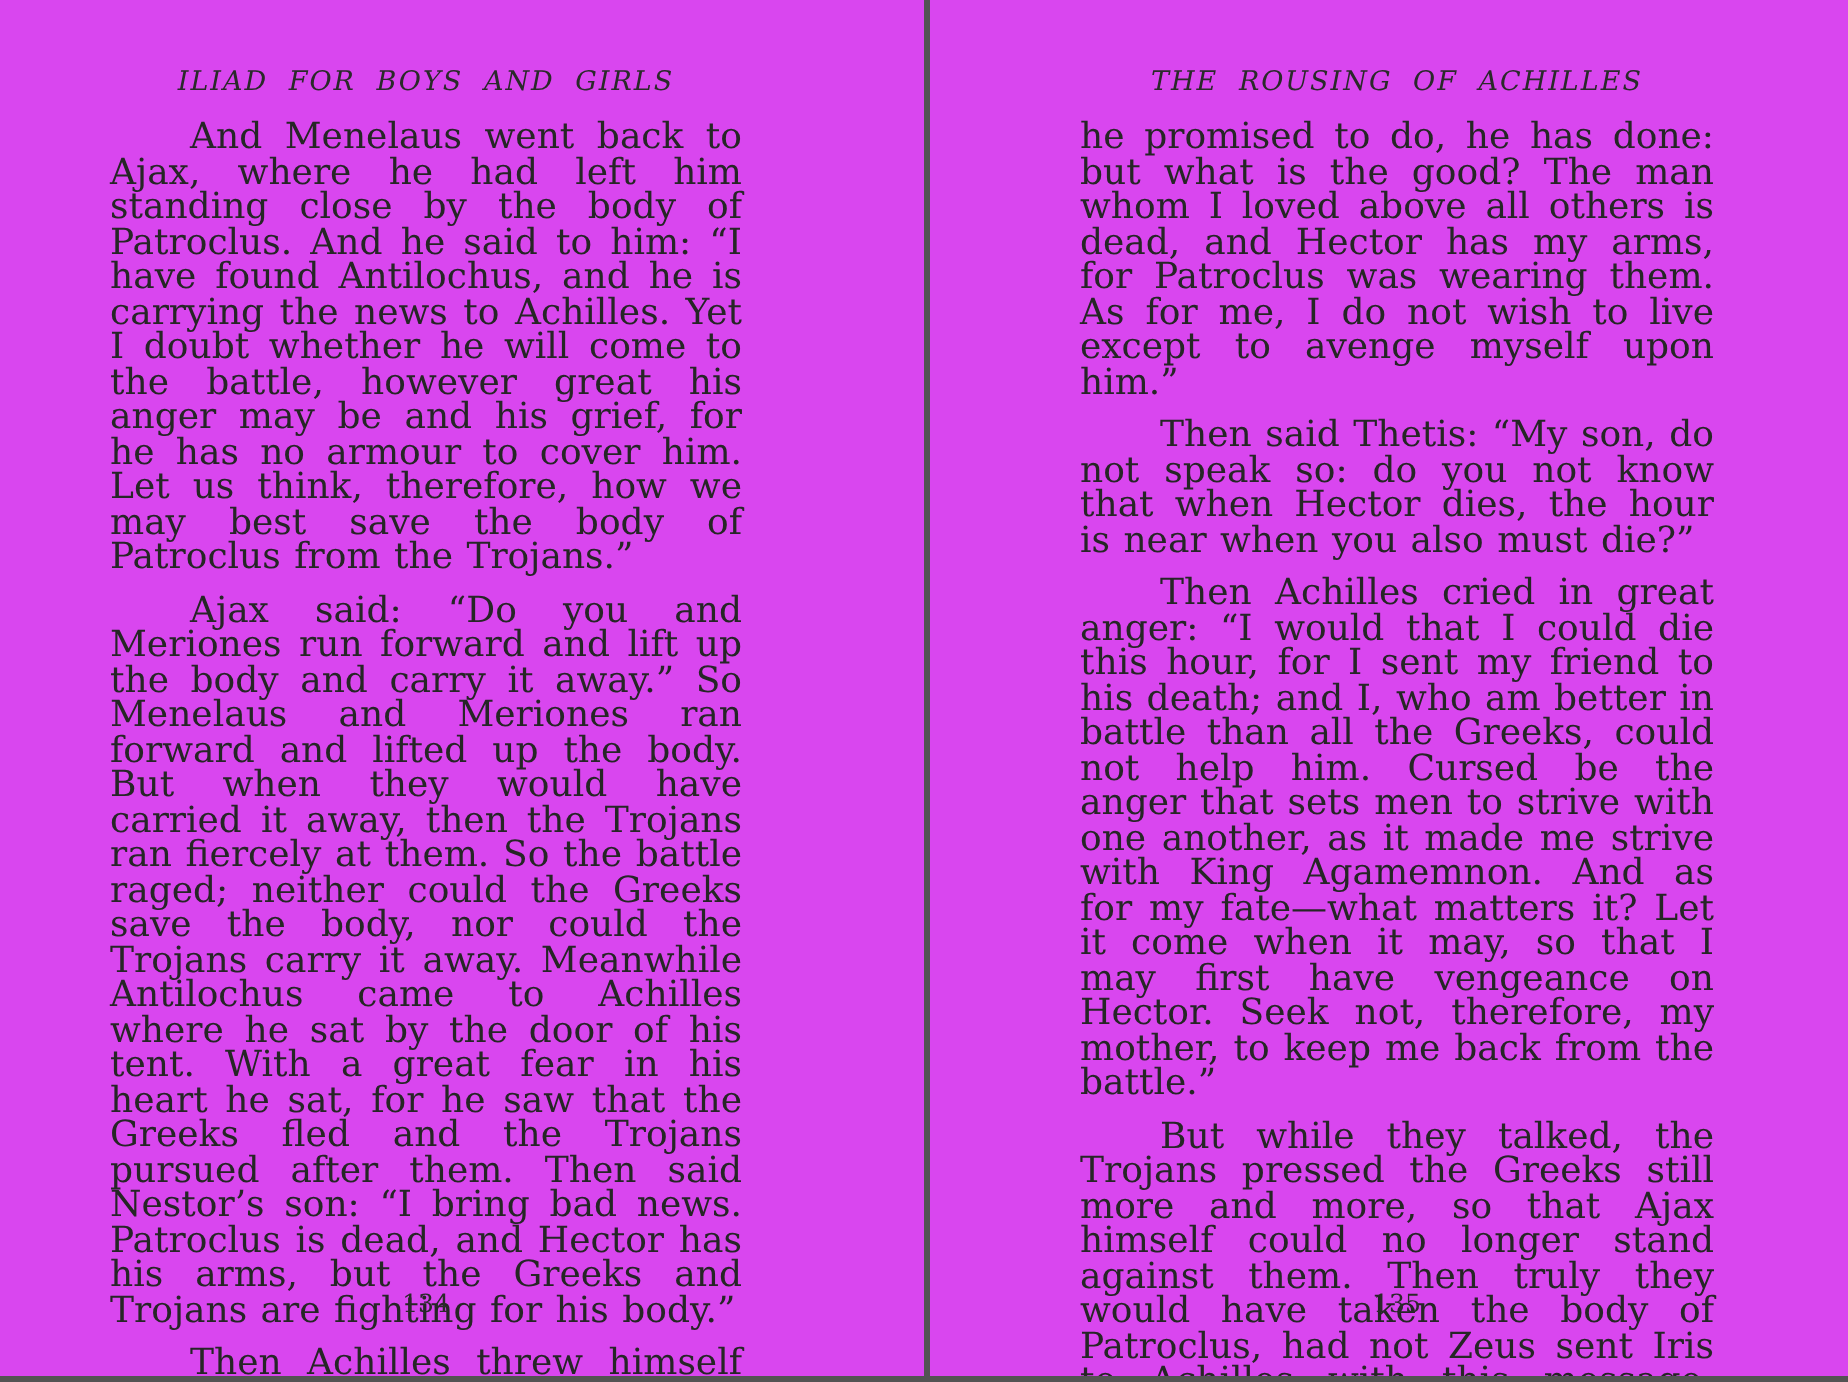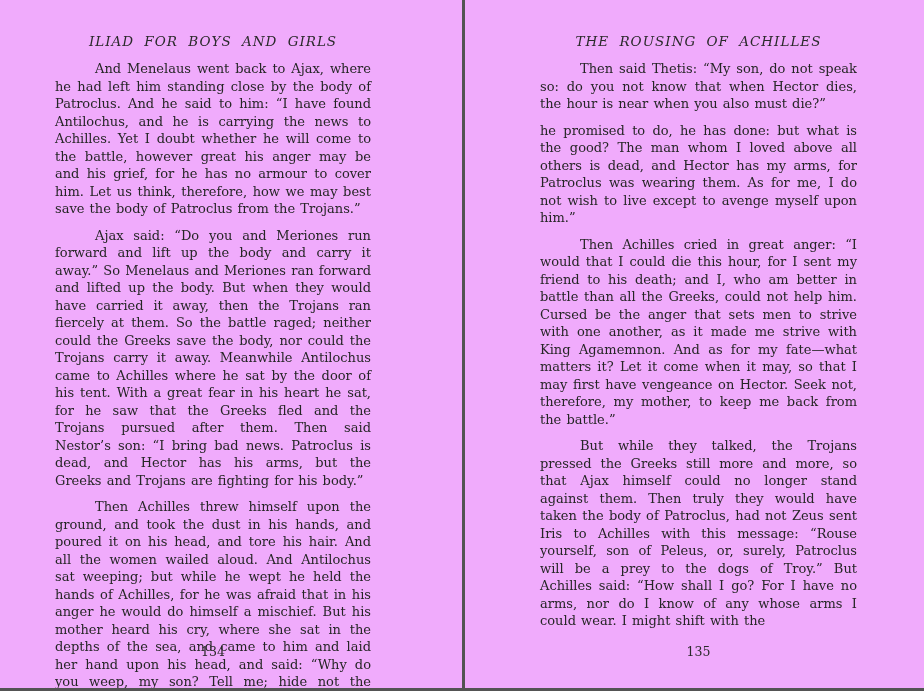--- a/index.html
+++ b/index.html
@@ -4,21 +4,21 @@
 <style>
   html, body {
     margin: 0;
     padding: 0;
     background: #ffffff;
   }
   .spread {
     position: relative;
     width: 924px;
     height: 691px;
-    background: #f0abfc;
+    background: #d946ef;
     overflow: hidden;
     font-family: "DejaVu Serif", serif;
     color: #262626;
   }
   .page {
     position: absolute;
     top: 0;
     height: 100%;
   }
   .page-left  { left: 55px;  width: 316px; }
@@ -34,21 +34,21 @@
     letter-spacing: 1px;
     word-spacing: 5px;
     color: #2a2a2a;
     white-space: nowrap;
   }
   .page-body {
     margin-top: 11px;
   }
   .para {
     margin: 0 0 9px 0;
-    font-size: 13px;
+    font-size: 18px;
     line-height: 17.5px;
     text-align: justify;
     word-spacing: 1px;
   }
   .para.indent { text-indent: 40px; }
   .para.no-indent { text-indent: 0; }
 
   .folio {
     position: absolute;
     left: 0;
@@ -89,22 +89,22 @@
       <p class="para indent">Then Achilles threw himself upon the ground, and took the dust in his hands, and poured it on his head, and tore his hair. And all the women wailed aloud. And Antilochus sat weeping; but while he wept he held the hands of Achilles, for he was afraid that in his anger he would do himself a mischief. But his mother heard his cry, where she sat in the depths of the sea, and came to him and laid her hand upon his head, and said: “Why do you weep, my son? Tell me; hide not the matter from me.” Achilles answered: “All that you asked from Zeus, and that</p>
     </div>
     <div class="folio">134</div>
   </section>
 
   <div class="divider-vertical"></div>
 
   <section class="page page-right">
     <h1 class="running-head">THE ROUSING OF ACHILLES</h1>
     <div class="page-body">
+      <p class="para no-indent">he promised to do, he has done: but what is the good? The man whom I loved above all others is dead, and Hector has my arms, for Patroclus was wearing them. As for me, I do not wish to live except to avenge myself upon him.”</p>
       <p class="para indent">Then said Thetis: “My son, do not speak so: do you not know that when Hector dies, the hour is near when you also must die?”</p>
-      <p class="para no-indent">he promised to do, he has done: but what is the good? The man whom I loved above all others is dead, and Hector has my arms, for Patroclus was wearing them. As for me, I do not wish to live except to avenge myself upon him.”</p>
       <p class="para indent">Then Achilles cried in great anger: “I would that I could die this hour, for I sent my friend to his death; and I, who am better in battle than all the Greeks, could not help him. Cursed be the anger that sets men to strive with one another, as it made me strive with King Agamemnon. And as for my fate—what matters it? Let it come when it may, so that I may first have vengeance on Hector. Seek not, therefore, my mother, to keep me back from the battle.”</p>
       <p class="para indent">But while they talked, the Trojans pressed the Greeks still more and more, so that Ajax himself could no longer stand against them. Then truly they would have taken the body of Patroclus, had not Zeus sent Iris to Achilles with this message: “Rouse yourself, son of Peleus, or, surely, Patroclus will be a prey to the dogs of Troy.” But Achilles said: “How shall I go? For I have no arms, nor do I know of any whose arms I could wear. I might shift with the</p>
     </div>
     <div class="folio">135</div>
   </section>
 
   <div class="rule-bottom"></div>
 
 </div>
 

